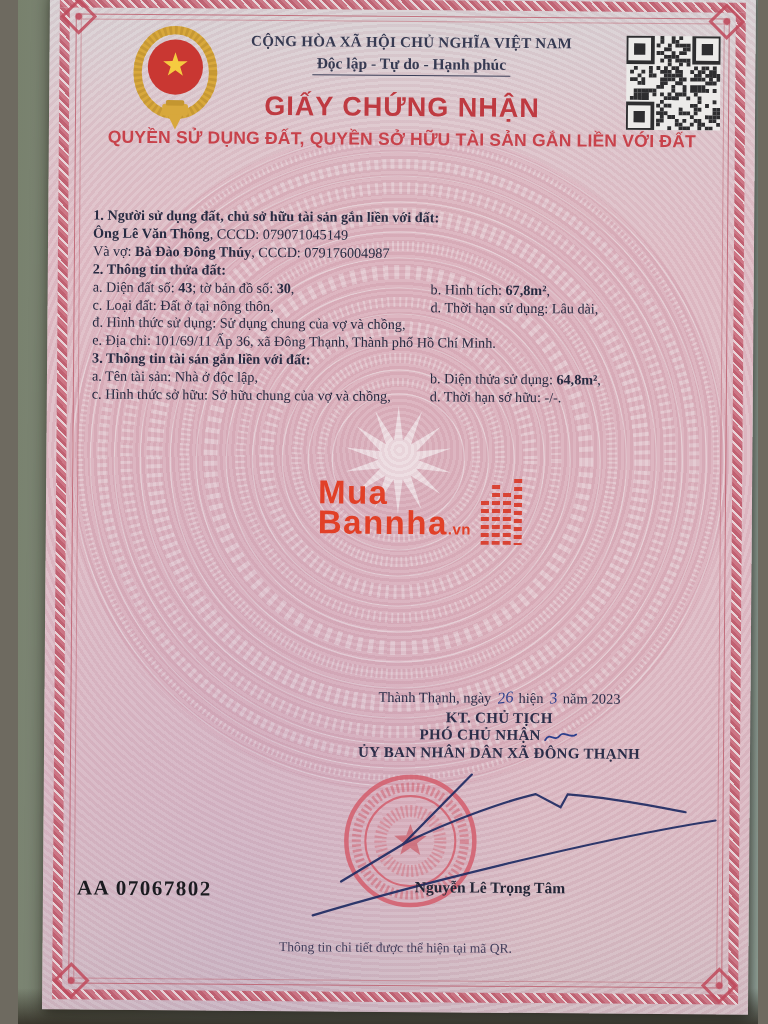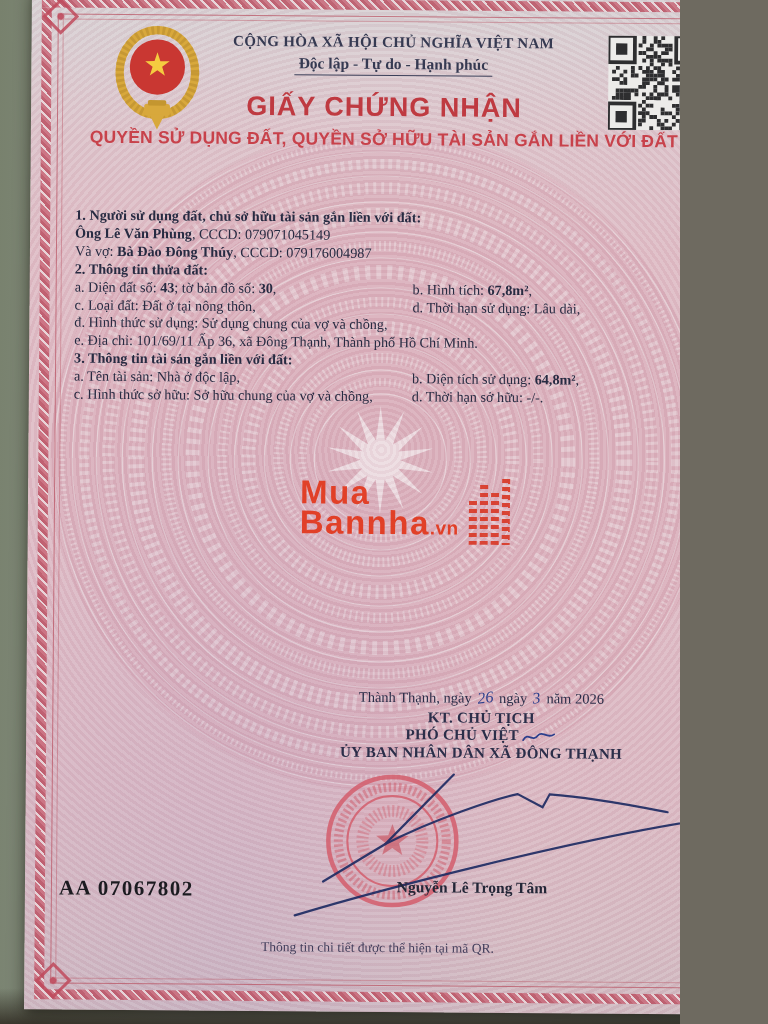--- a/index.html
+++ b/index.html
@@ -1,20 +1,20 @@
 <!DOCTYPE html>
 <html><head>
 <meta charset="utf-8">
 <style>
   html,body{margin:0;padding:0;background:#6e6a60;}
-  .scene{position:relative;width:680px;height:1024px;overflow:hidden;
+  .scene{position:relative;width:740px;height:1024px;overflow:hidden;
     font-family:"Liberation Serif","DejaVu Serif",serif;
     background:
       linear-gradient(180deg, rgba(0,0,0,0) 0%, rgba(0,0,0,0) 96.5%, rgba(40,34,26,.78) 100%),
-      linear-gradient(92deg,#78816d 0%,#89938a 28%,#9aa69c 72%,#90a097 100%);}
+      linear-gradient(92deg,#78816d 0%,#89938a 28%,#9aa69c 72%,#90a097 100%); margin-left: 18px;}
   .doc{position:absolute;left:28px;top:-10px;width:706px;height:1022px;overflow:hidden;
     transform:rotate(.45deg);transform-origin:50% 50%;
     box-shadow:0 6px 16px rgba(20,16,10,.55), 3px 0 6px rgba(20,16,10,.25);
     background:linear-gradient(180deg,#d6d1d4 0%,#d9cdd1 6%,#dcc3ca 14%,#debbc4 26%,#debac4 55%,#dab8c2 78%,#d5bac2 92%,#cfb9c0 100%);}
   .doc::before{content:"";position:absolute;inset:0;z-index:2;pointer-events:none;
     background:
       radial-gradient(ellipse at 28% 92%, rgba(126,116,198,.10), rgba(0,0,0,0) 42%),
       repeating-radial-gradient(circle at 50% 45%, rgba(255,255,255,.10) 0 3px, rgba(186,120,140,.07) 3px 6px);}
   .drum{position:absolute;left:12px;top:130px;z-index:1;}
   
@@ -47,21 +47,21 @@
   .b-row{white-space:nowrap;}
   .b-row.heading{font-weight:bold;}
   .cols{display:flex;}
   .col-l{width:338px;}
   .col-r{flex:1;}
   
   .brand{position:absolute;left:272px;top:488px;z-index:5;display:flex;gap:10px;opacity:.95;}
   .brand-text{font-family:"Liberation Sans","DejaVu Sans",sans-serif;font-weight:bold;
     color:#e23a20;line-height:.92;letter-spacing:1.5px;}
   .brand-l1,.brand-l2{font-size:33px;}
-  .brand-suffix{font-size:19px;letter-spacing:.5px;}
+  .brand-suffix{font-size:15px;letter-spacing:.5px;}
   .brand-bars{display:flex;align-items:flex-end;gap:3px;padding-bottom:4px;}
   .bar{width:8px;background:repeating-linear-gradient(180deg,#d9301d 0 4.5px,rgba(0,0,0,0) 4.5px 8px);opacity:.9;}
   
   .issuance{position:absolute;left:220px;top:698px;width:470px;z-index:6;text-align:center;color:#2b2e49;}
   .date-line{font-size:14.5px;}
   .hand{font-style:italic;color:#2c3f8c;font-size:16px;display:inline-block;transform:rotate(-7deg);margin:0 2px;}
   .sign-title{font-size:15px;font-weight:bold;margin-top:3px;letter-spacing:.3px;}
   .sign-title2{font-size:15px;font-weight:bold;letter-spacing:.3px;}
   .initials{vertical-align:middle;margin-left:2px;}
   .authority{font-size:15px;font-weight:bold;letter-spacing:.3px;}
@@ -330,37 +330,37 @@
         <rect x="20" y="2" width="3" height="3" fill="#2e2e30"></rect>
         <rect x="0" y="18" width="7" height="7" fill="none" stroke="#2e2e30" stroke-width="1"></rect>
         <rect x="2" y="20" width="3" height="3" fill="#2e2e30"></rect>
       </svg>
 
     <div class="title">GIẤY CHỨNG NHẬN</div>
     <div class="subtitle">QUYỀN SỬ DỤNG ĐẤT, QUYỀN SỞ HỮU TÀI SẢN GẮN LIỀN VỚI ĐẤT</div>
 
     <div class="body-lines">
         <div class="b-row heading"><b>1. Người sử dụng đất, chủ sở hữu tài sản gắn liền với đất:</b></div>
-        <div class="b-row"><b>Ông Lê Văn Phùng</b><span>, CCCD: 079071045149</span></div>
+        <div class="b-row"><b>Ông Lê Văn Thông</b><span>, CCCD: 079071045149</span></div>
         <div class="b-row"><span>Và vợ: </span><b>Bà Đào Đông Thúy</b><span>, CCCD: 079176004987</span></div>
         <div class="b-row heading"><b>2. Thông tin thửa đất:</b></div>
         <div class="b-row cols">
           <div class="col-l"><span>a. Diện đất số: </span><b>43</b><span>; tờ bản đồ số: </span><b>30</b><span>,</span></div>
           <div class="col-r"><span>b. Hình tích: </span><b>67,8m²</b><span>,</span></div>
         </div>
         <div class="b-row cols">
           <div class="col-l"><span>c. Loại đất: Đất ở tại nông thôn,</span></div>
           <div class="col-r"><span>d. Thời hạn sử dụng: Lâu dài,</span></div>
         </div>
         <div class="b-row"><span>đ. Hình thức sử dụng: Sử dụng chung của vợ và chồng,</span></div>
         <div class="b-row"><span>e. Địa chỉ: 101/69/11 Ấp 36, xã Đông Thạnh, Thành phố Hồ Chí Minh.</span></div>
         <div class="b-row heading"><b>3. Thông tin tài sản gắn liền với đất:</b></div>
         <div class="b-row cols">
           <div class="col-l"><span>a. Tên tài sản: Nhà ở độc lập,</span></div>
-          <div class="col-r"><span>b. Diện tích sử dụng: </span><b>64,8m²</b><span>,</span></div>
+          <div class="col-r"><span>b. Diện thửa sử dụng: </span><b>64,8m²</b><span>,</span></div>
         </div>
         <div class="b-row cols">
           <div class="col-l"><span>c. Hình thức sở hữu: Sở hữu chung của vợ và chồng,</span></div>
           <div class="col-r"><span>d. Thời hạn sở hữu: -/-.</span></div>
         </div>
       </div>
 
     <div class="brand">
       <div class="brand-text">
         <span class="brand-l1">Mua</span><br>
@@ -371,27 +371,27 @@
         <div class="bar" style="height:60px"></div>
         <div class="bar" style="height:52px"></div>
         <div class="bar" style="height:66px"></div>
       </div>
     </div>
 
     <div class="issuance">
       <div class="date-line">
         <span>Thành Thạnh, ngày</span>
         <span class="hand">26</span>
-        <span>ngày</span>
+        <span>hiện</span>
         <span class="hand">3</span>
-        <span>năm 2026</span>
+        <span>năm 2023</span>
       </div>
       <div class="sign-title">KT. CHỦ TỊCH</div>
       <div class="sign-title2">
-        <span>PHÓ CHỦ VIỆT</span><svg class="initials" width="36" height="16" viewBox="0 0 36 16">
+        <span>PHÓ CHỦ NHẬN</span><svg class="initials" width="36" height="16" viewBox="0 0 36 16">
           <path d="M2,11 C7,2 11,14 17,6 C21,1 26,10 33,5" fill="none" stroke="#2c3f8c" stroke-width="1.8" stroke-linecap="round"></path>
         </svg>
       </div>
       <div class="authority">ỦY BAN NHÂN DÂN XÃ ĐÔNG THẠNH</div>
     </div>
 
     <svg class="stamp" width="140" height="140" viewBox="-70 -70 140 140">
       <circle r="64" fill="rgba(222,120,135,0.10)" stroke="#d4606f" stroke-width="4.5"></circle>
       <circle r="54" fill="none" stroke="rgba(205,80,95,.5)" stroke-width="9" stroke-dasharray="2.5 2.6"></circle>
       <circle r="45" fill="none" stroke="#d4606f" stroke-width="2"></circle>

